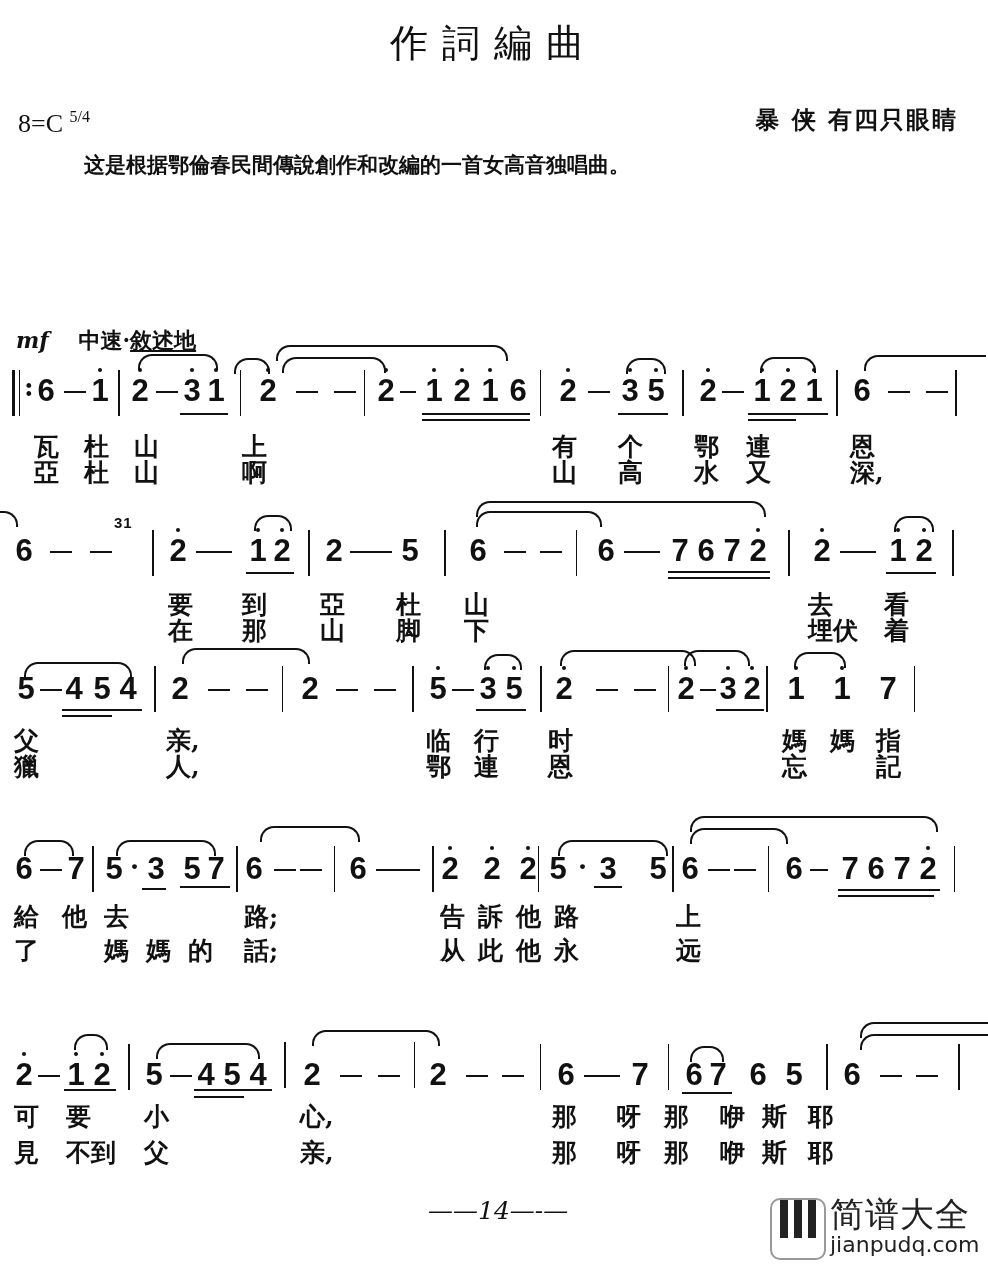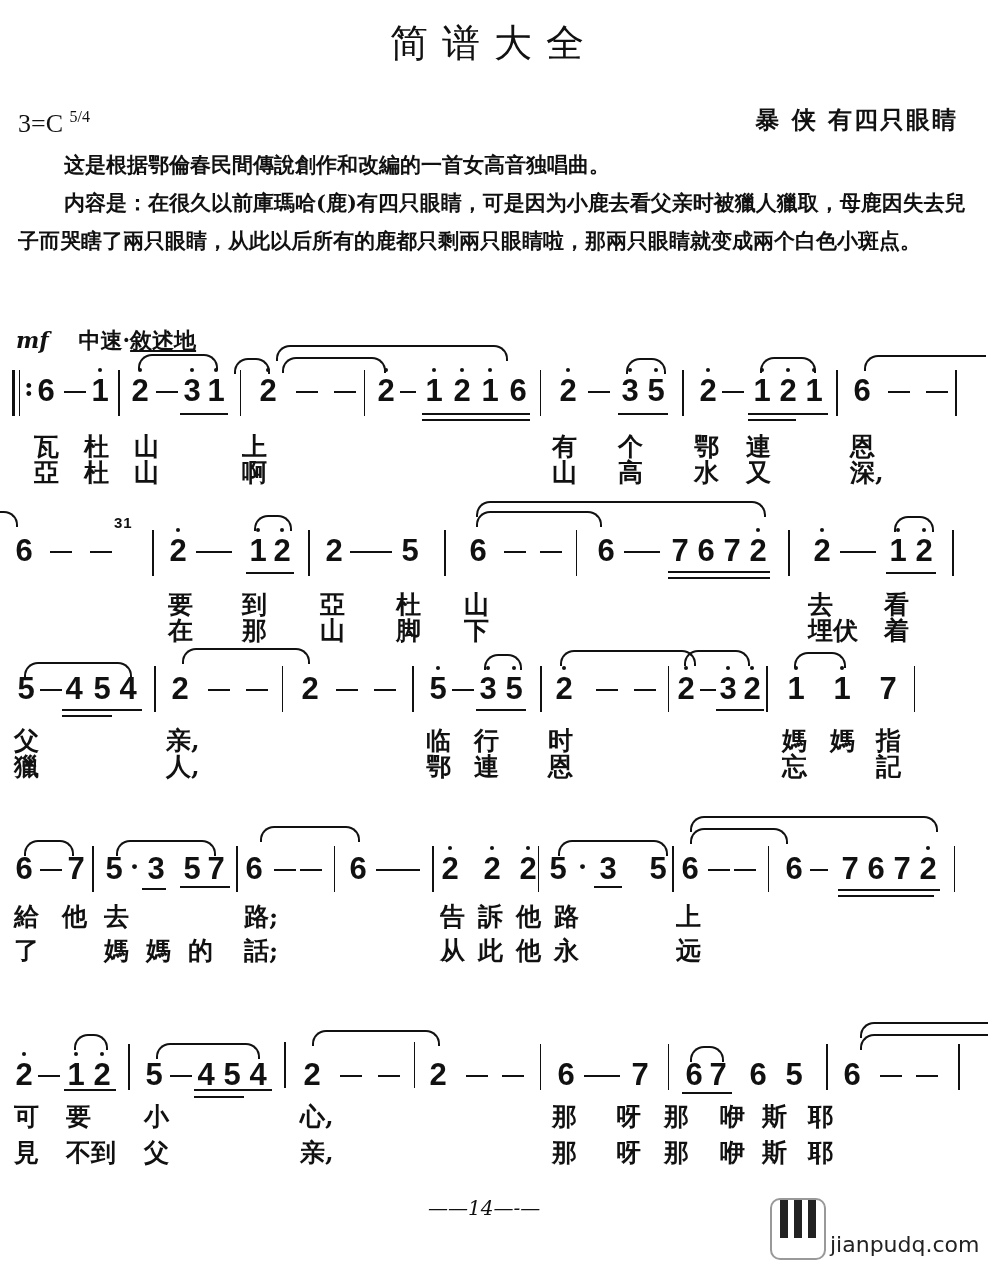--- a/index.html
+++ b/index.html
@@ -5,53 +5,52 @@
   html,body{margin:0;padding:0;background:#fff;}
   body{width:988px;height:1268px;position:relative;overflow:hidden;color:#111;
        font-family:"DejaVu Serif", serif;}
   .abs{position:absolute;}
   .title{left:0;width:988px;top:18px;text-align:center;font-size:38px;letter-spacing:14px;font-weight:normal;}
   .key{left:18px;top:108px;font-size:26px;font-family:"Liberation Serif", serif;}
   .key sup{font-size:16px;}
   .author{right:30px;top:104px;font-size:24px;font-weight:bold;letter-spacing:2px;}
   .intro{left:18px;width:950px;top:146px;font-size:21px;line-height:38px;font-weight:bold;}
   .intro p{margin:0;}
-  .intro .ind{text-indent:46px;}
+  .intro .ind{text-indent:46px;margin-left:20px;}
   .tempo{left:16px;top:326px;font-size:22px;font-weight:bold;}
   .tempo i{font-family:"DejaVu Serif", serif;font-style:italic;margin-right:22px;}
   .tempo u{text-decoration:underline;}
   
   .note{position:absolute;font-family:"Liberation Sans", sans-serif;font-weight:bold;font-size:31px;line-height:34px;width:20px;text-align:center;}
   .note.hi::before{content:"";position:absolute;left:8px;top:-6px;width:4px;height:4px;border-radius:2px;background:#111;}
   .dash{position:absolute;height:2px;background:#111;width:22px;}
   .bar{position:absolute;width:2px;background:#111;height:46px;}
   .ul{position:absolute;height:2px;background:#111;}
   .slur{position:absolute;border:2px solid #111;border-bottom:none;border-radius:14px 14px 0 0;height:14px;}
   .lyric{position:absolute;font-size:25px;font-weight:bold;line-height:30px;}
-  .footer{left:428px;top:1196px;font-size:20px;font-style:italic;}
+  .footer{left:428px;top:1196px;font-size:25px;font-style:italic;}
   .logo{left:770px;top:1198px;width:210px;height:62px;}
   .logo .keys{position:absolute;left:0;top:0;width:52px;height:58px;border:2px solid #999;border-radius:10px;overflow:hidden;background:#fff;}
   .logo .k{position:absolute;top:0;width:8px;height:38px;background:#222;}
   .logo .brand{position:absolute;left:60px;top:-6px;font-family:"DejaVu Sans", sans-serif;font-size:34px;color:#222;letter-spacing:1px;}
   .logo .url{position:absolute;left:60px;top:34px;font-family:"DejaVu Sans", sans-serif;font-size:22px;color:#222;}
 </style>
 </head>
 <body>
 
-<div class="abs title">简谱大全</div>
+<div class="abs title">作詞編曲</div>
 
 <div class="abs key">
-  <span>3=C</span>
+  <span>8=C</span>
   <sup>5/4</sup>
 </div>
 <div class="abs author">暴 侠 有四只眼睛</div>
 
 <div class="abs intro">
   <p class="ind">这是根据鄂倫春民間傳說創作和改編的一首女高音独唱曲。</p>
-  <p class="ind">内容是：在很久以前庫瑪哈(鹿)有四只眼睛，可是因为小鹿去看父亲时被獵人獵取，母鹿因失去兒子而哭瞎了兩只眼睛，从此以后所有的鹿都只剩兩只眼睛啦，那兩只眼睛就变成兩个白色小斑点。</p>
 </div>
 
 <div class="abs tempo">
   <i>mf</i>
   <span>中速·</span><u>敘述地</u>
 </div>
 
 <div>
   <div class="bar" style="left:12px;top:370px;width:3px"></div>
   <div class="bar" style="left:19px;top:370px;width:1px"></div>
@@ -419,14 +418,15 @@
 <div class="abs footer">
   <span>——</span><span>14</span><span>—-—</span>
 </div>
 
 <div class="abs logo">
   <div class="keys">
     <div class="k" style="left:8px"></div>
     <div class="k" style="left:22px"></div>
     <div class="k" style="left:36px"></div>
   </div>
+  <div class="brand">简谱大全</div>
   <div class="url">jianpudq.com</div>
 </div>
 
 </body></html>

